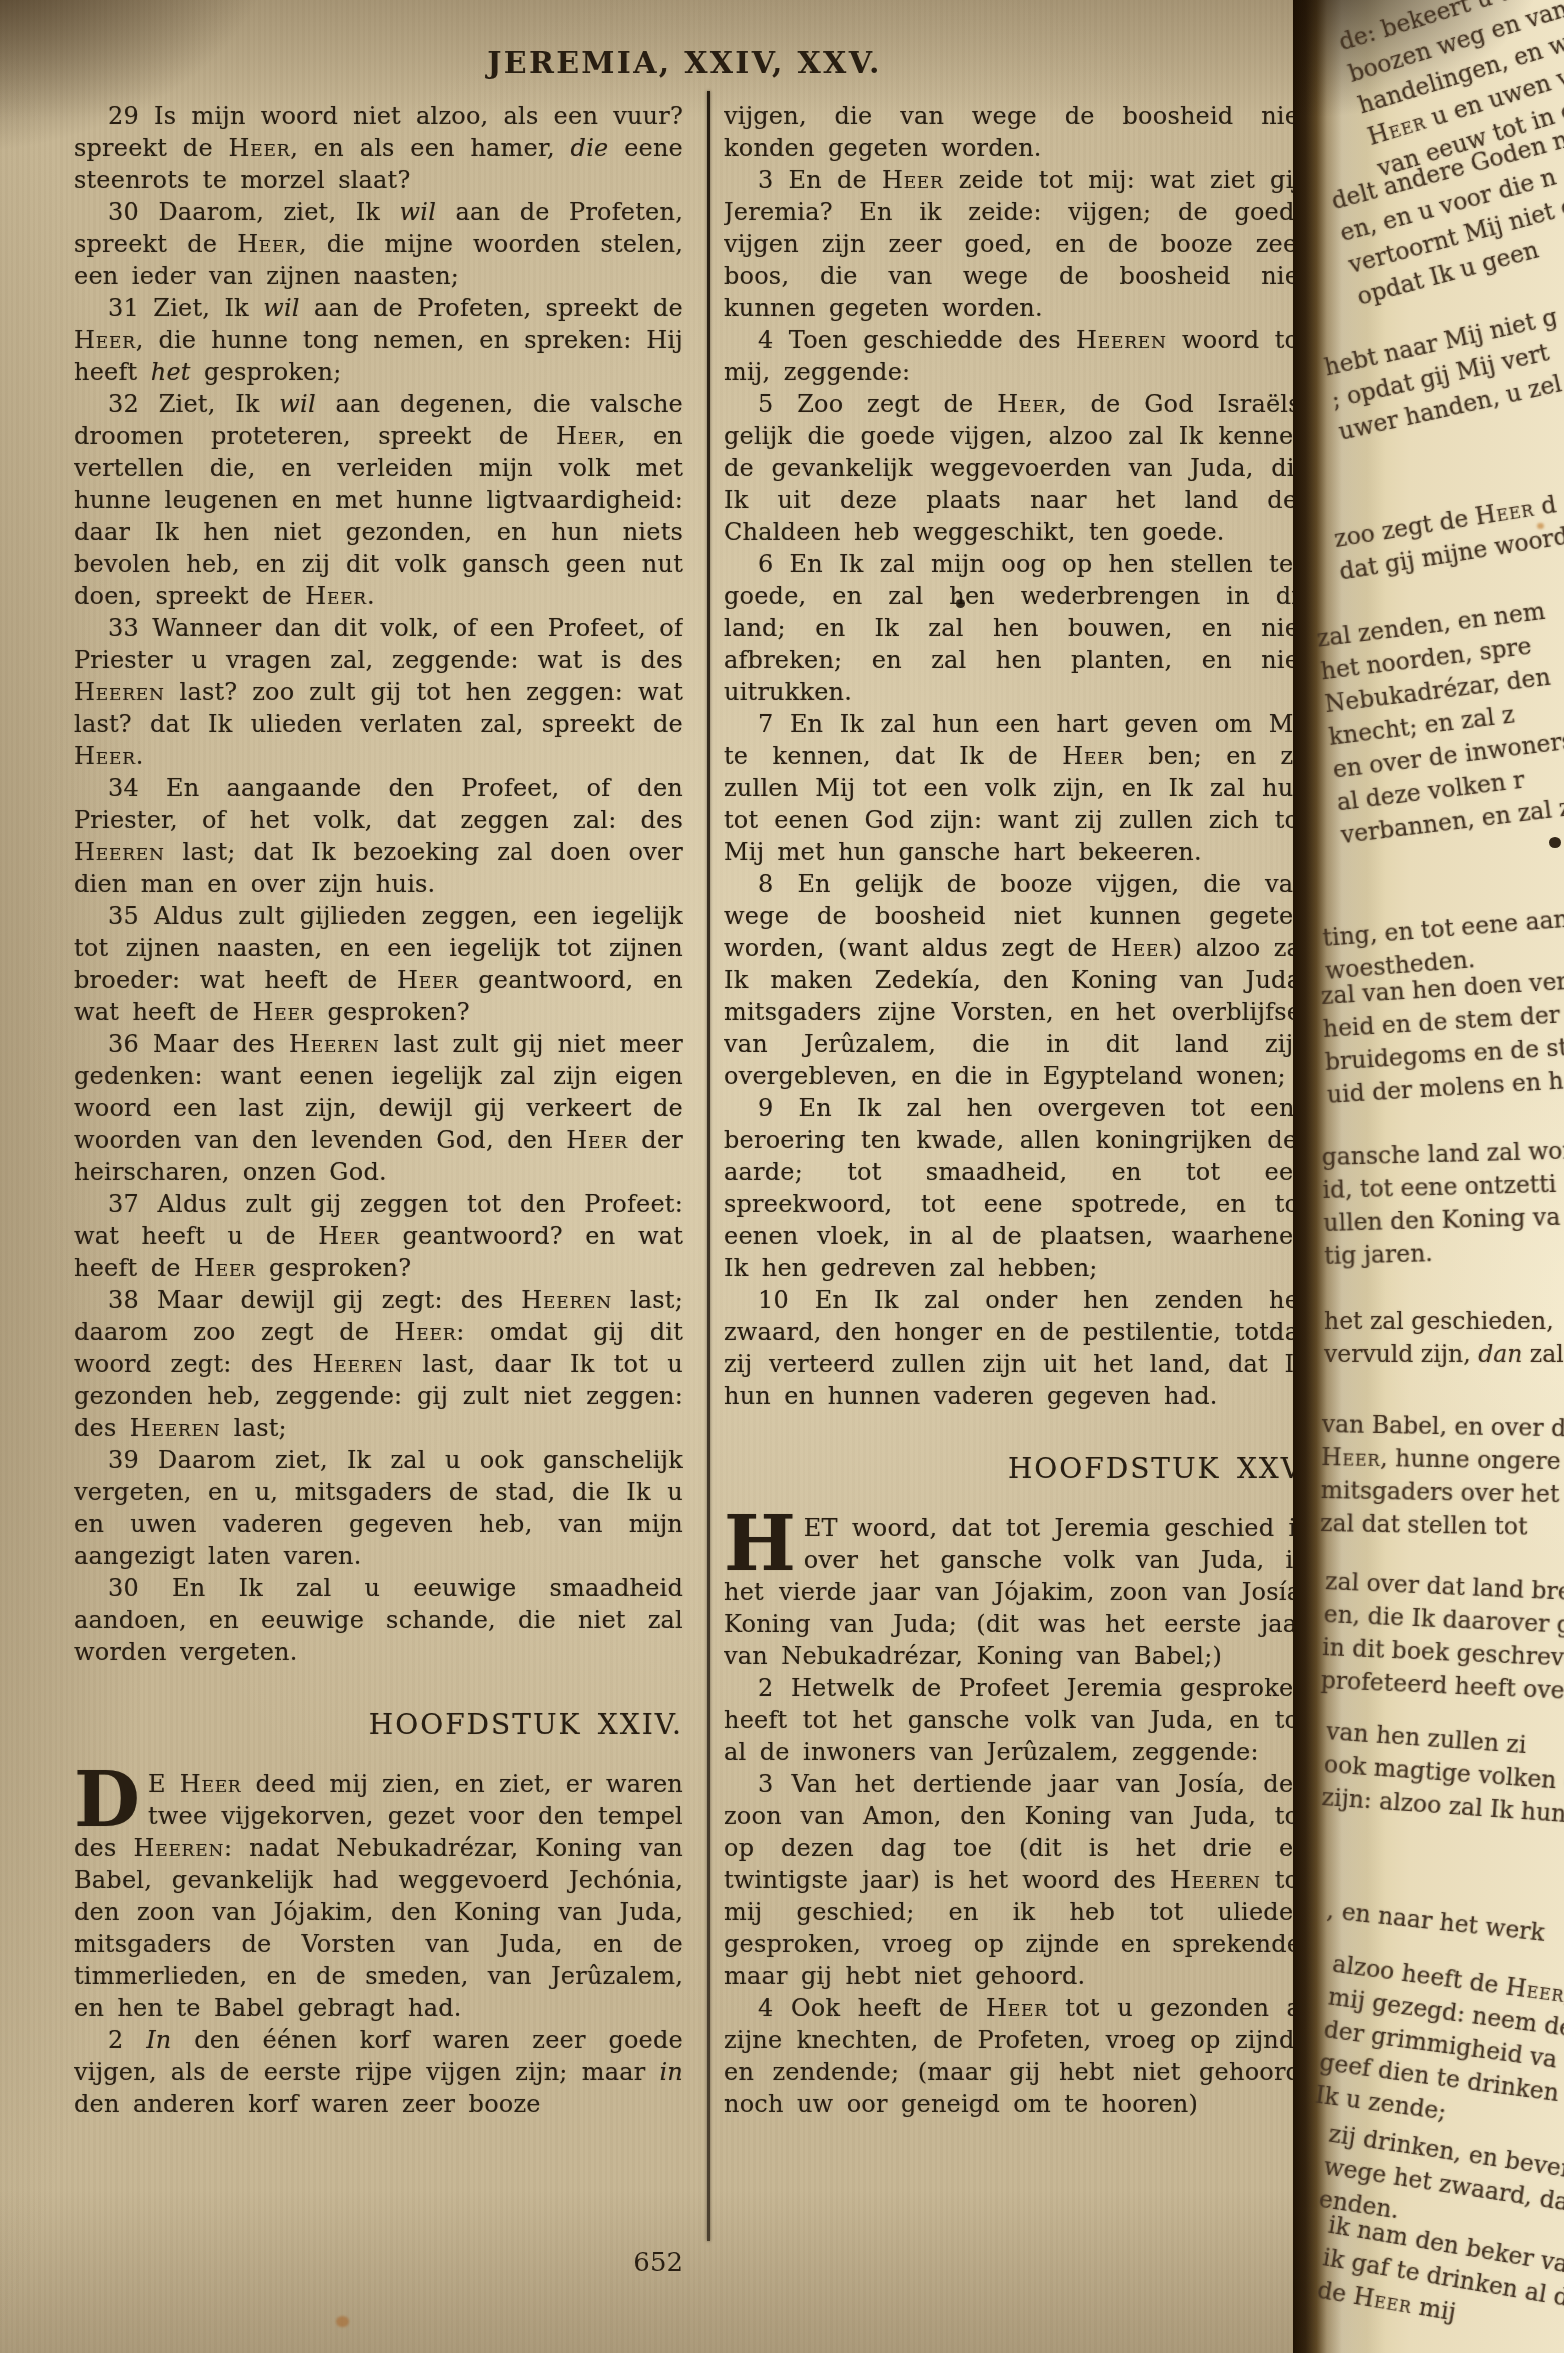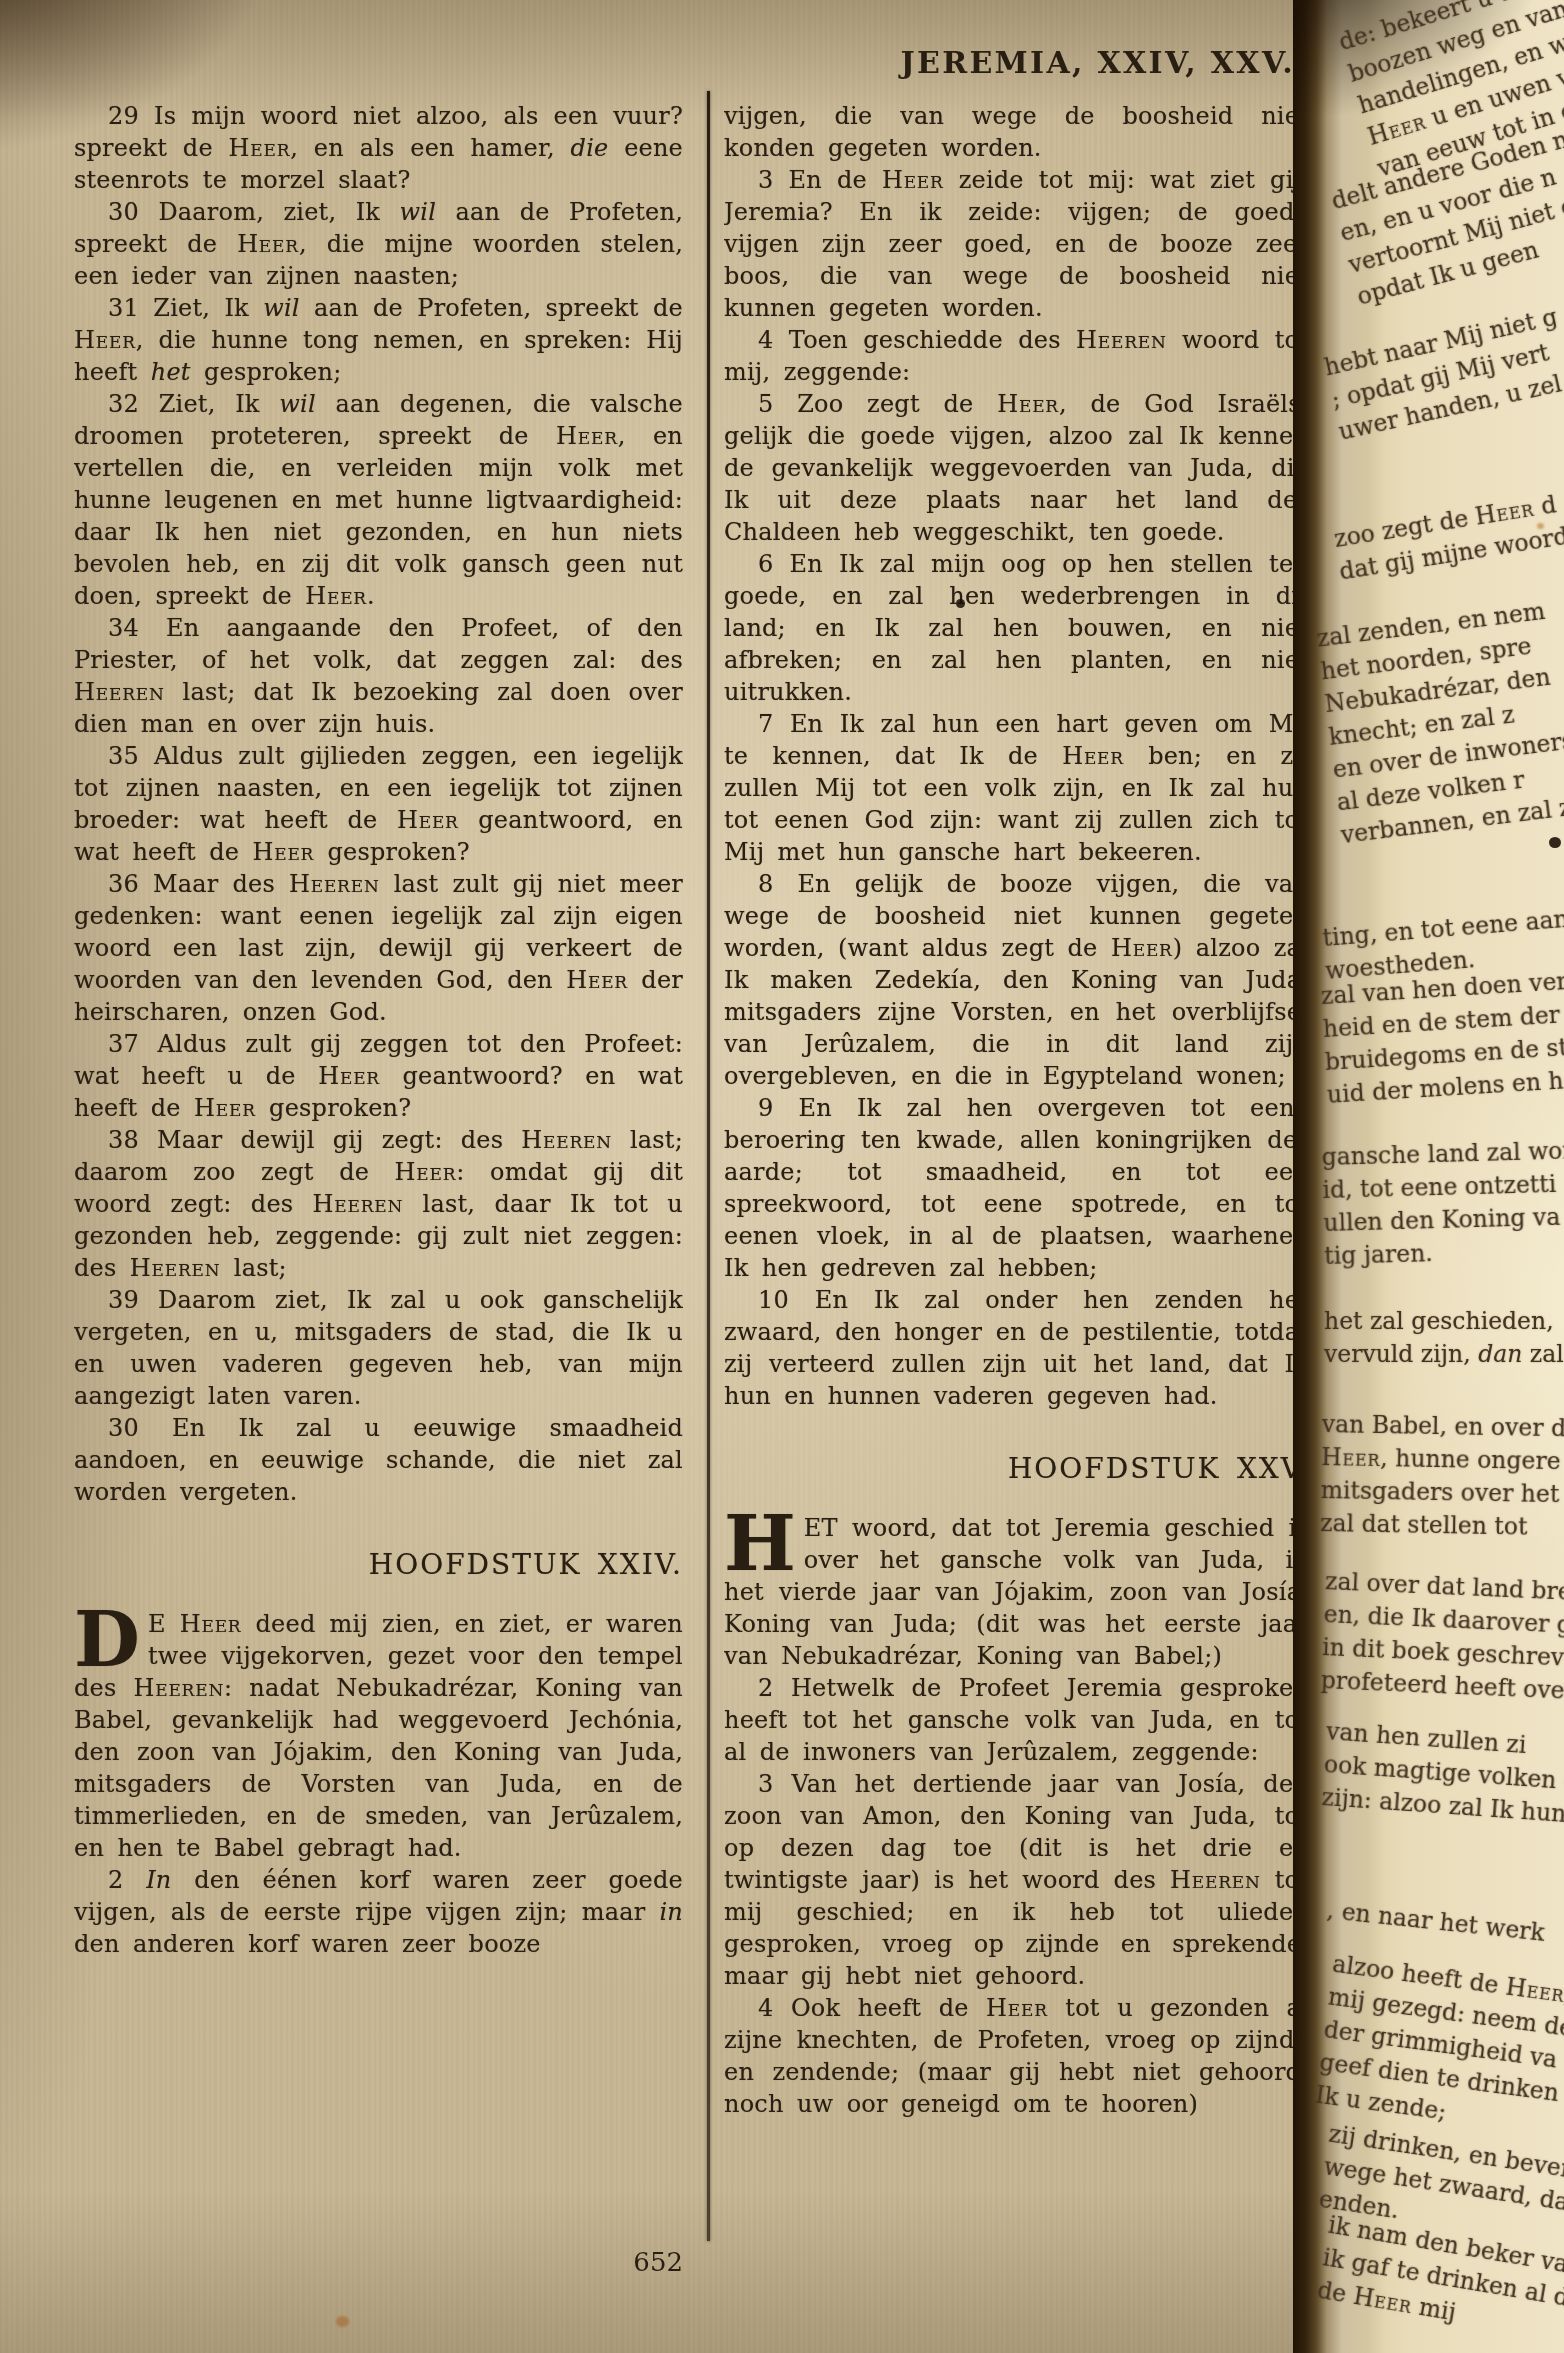--- a/index.html
+++ b/index.html
@@ -6,21 +6,21 @@
   .page{position:relative;width:1565px;height:2354px;overflow:hidden;
     font-family:"DejaVu Serif","Liberation Serif",serif;color:#281e12;
     background:
       radial-gradient(485px 329px at -55px -70px, rgba(44,28,11,0.88), rgba(44,28,11,0) 68%),
       radial-gradient(391px 1721px at -125px 1174px, rgba(84,64,38,0.38), rgba(84,64,38,0) 75%),
       linear-gradient(180deg, rgba(90,70,44,0.30), rgba(90,70,44,0) 5%),
       linear-gradient(0deg, rgba(90,70,44,0.26), rgba(90,70,44,0) 7%),
       radial-gradient(1017px 1330px at 52% 42%, rgba(240,229,199,0.60), rgba(240,229,199,0) 78%),
       repeating-linear-gradient(90deg, rgba(110,88,55,0.05) 0 2.3px, rgba(0,0,0,0) 2.3px 5.5px),
       #c7b795;}
-  .page-header{position:absolute;top:45px;left:74px;width:1221px;text-align:right;
+  .page-header{position:absolute;top:45px;left:74px;width:1221px;text-align:center;
     font-size:30px;font-weight:bold;letter-spacing:2.3px;}
   .col{position:absolute;top:100px;text-align:justify;font-size:24px;line-height:32px;
     word-spacing:5.5px;letter-spacing:0.2px;overflow:hidden;
     text-shadow:0 0 0.8px rgba(40,30,18,0.45);}
   .col-left{left:74px;width:609px;height:2148px;}
   .col-right{left:724px;width:585px;height:2148px;}
   .verse{margin:0;text-indent:34px;}
   .continuation{text-indent:0;}
   .lead{margin:0;text-indent:0;}
   .sc{font-variant:small-caps;letter-spacing:0.8px;}
@@ -54,20 +54,21 @@
 
 <div class="page">
 
   <div class="page-header">JEREMIA, XXIV, XXV.</div>
 
   <div class="col col-left">
     <p class="verse">29 Is mijn woord niet alzoo, als een vuur? spreekt de <span class="sc">Heer</span>, en als een hamer, <em>die</em> eene steenrots te morzel slaat?</p>
     <p class="verse">30 Daarom, ziet, Ik <em>wil</em> aan de Profeten, spreekt de <span class="sc">Heer</span>, die mijne woorden stelen, een ieder van zijnen naasten;</p>
     <p class="verse">31 Ziet, Ik <em>wil</em> aan de Profeten, spreekt de <span class="sc">Heer</span>, die hunne tong nemen, en spreken: Hij heeft <em>het</em> gesproken;</p>
     <p class="verse">32 Ziet, Ik <em>wil</em> aan degenen, die valsche droomen proteteren, spreekt de <span class="sc">Heer</span>, en vertellen die, en verleiden mijn volk met hunne leugenen en met hunne ligtvaardigheid: daar Ik hen niet gezonden, en hun niets bevolen heb, en zij dit volk gansch geen nut doen, spreekt de <span class="sc">Heer</span>.</p>
+    <p class="verse">33 Wanneer dan dit volk, of een Profeet, of Priester u vragen zal, zeggende: wat is des <span class="sc">Heeren</span> last? zoo zult gij tot hen zeggen: wat last? dat Ik ulieden verlaten zal, spreekt de <span class="sc">Heer</span>.</p>
     <p class="verse">34 En aangaande den Profeet, of den Priester, of het volk, dat zeggen zal: des <span class="sc">Heeren</span> last; dat Ik bezoeking zal doen over dien man en over zijn huis.</p>
     <p class="verse">35 Aldus zult gijlieden zeggen, een iegelijk tot zijnen naasten, en een iegelijk tot zijnen broeder: wat heeft de <span class="sc">Heer</span> geantwoord, en wat heeft de <span class="sc">Heer</span> gesproken?</p>
     <p class="verse">36 Maar des <span class="sc">Heeren</span> last zult gij niet meer gedenken: want eenen iegelijk zal zijn eigen woord een last zijn, dewijl gij verkeert de woorden van den levenden God, den <span class="sc">Heer</span> der heirscharen, onzen God.</p>
     <p class="verse">37 Aldus zult gij zeggen tot den Profeet: wat heeft u de <span class="sc">Heer</span> geantwoord? en wat heeft de <span class="sc">Heer</span> gesproken?</p>
     <p class="verse">38 Maar dewijl gij zegt: des <span class="sc">Heeren</span> last; daarom zoo zegt de <span class="sc">Heer</span>: omdat gij dit woord zegt: des <span class="sc">Heeren</span> last, daar Ik tot u gezonden heb, zeggende: gij zult niet zeggen: des <span class="sc">Heeren</span> last;</p>
     <p class="verse">39 Daarom ziet, Ik zal u ook ganschelijk vergeten, en u, mitsgaders de stad, die Ik u en uwen vaderen gegeven heb, van mijn aangezigt laten varen.</p>
     <p class="verse">30 En Ik zal u eeuwige smaadheid aandoen, en eeuwige schande, die niet zal worden vergeten.</p>
     <h2 class="chapter-heading">HOOFDSTUK XXIV.</h2>
     <p class="lead"><span class="dropcap">D</span><span>E <span class="sc">Heer</span> deed mij zien, en ziet, er waren twee vijgekorven, gezet voor den tempel des <span class="sc">Heeren</span>: nadat Nebukadrézar, Koning van Babel, gevankelijk had weggevoerd Jechónia, den zoon van Jójakim, den Koning van Juda, mitsgaders de Vorsten van Juda, en de timmerlieden, en de smeden, van Jerûzalem, en hen te Babel gebragt had.</span></p>
     <p class="verse">2 <em>In</em> den éénen korf waren zeer goede vijgen, als de eerste rijpe vijgen zijn; maar <em>in</em> den anderen korf waren zeer booze</p>

